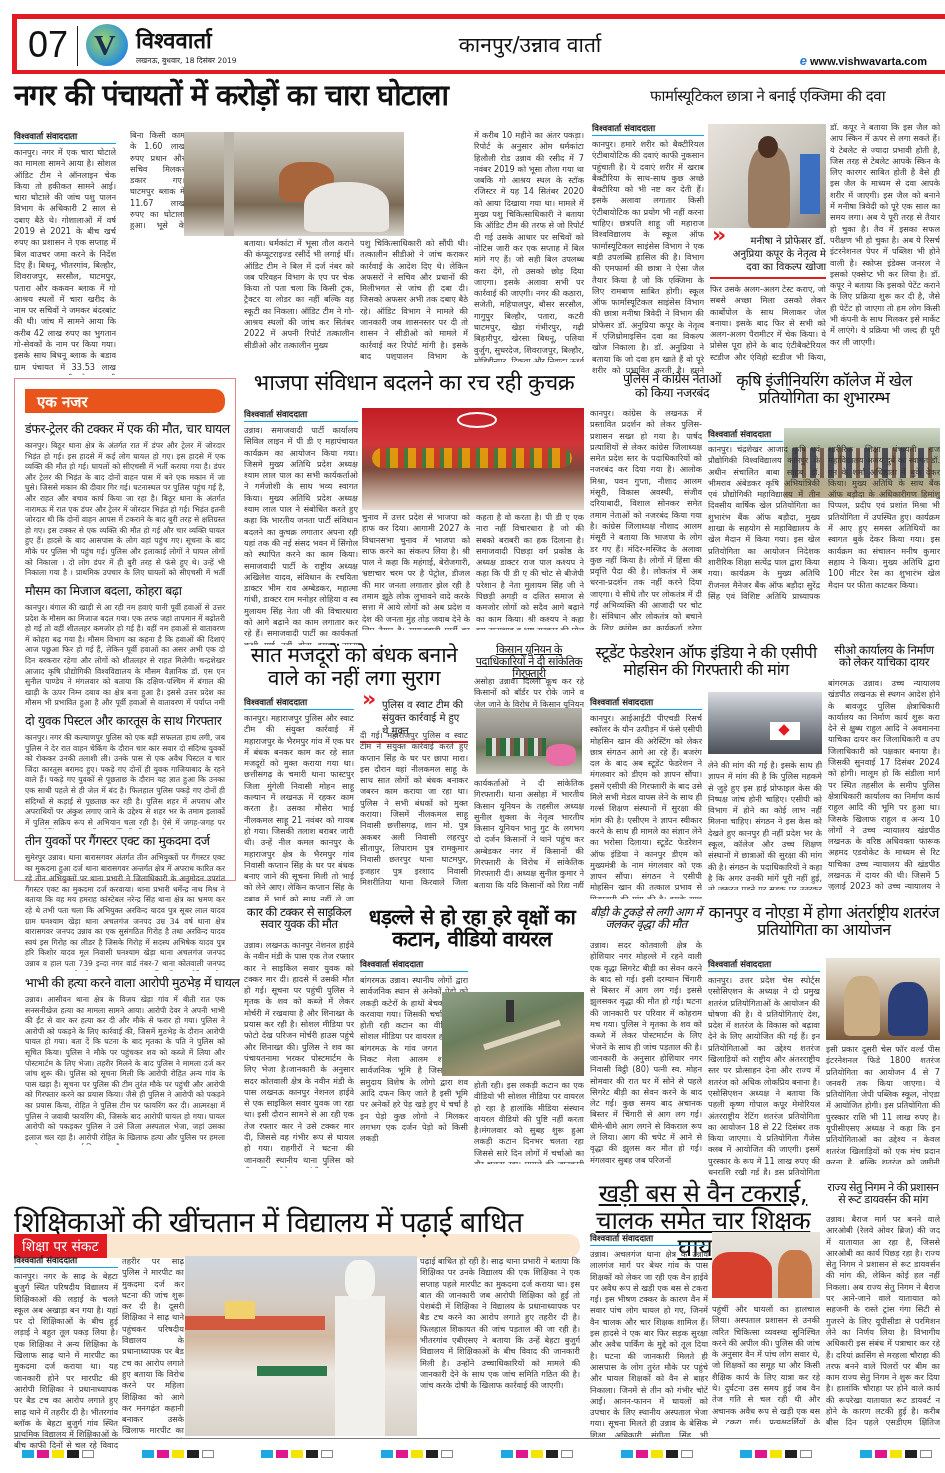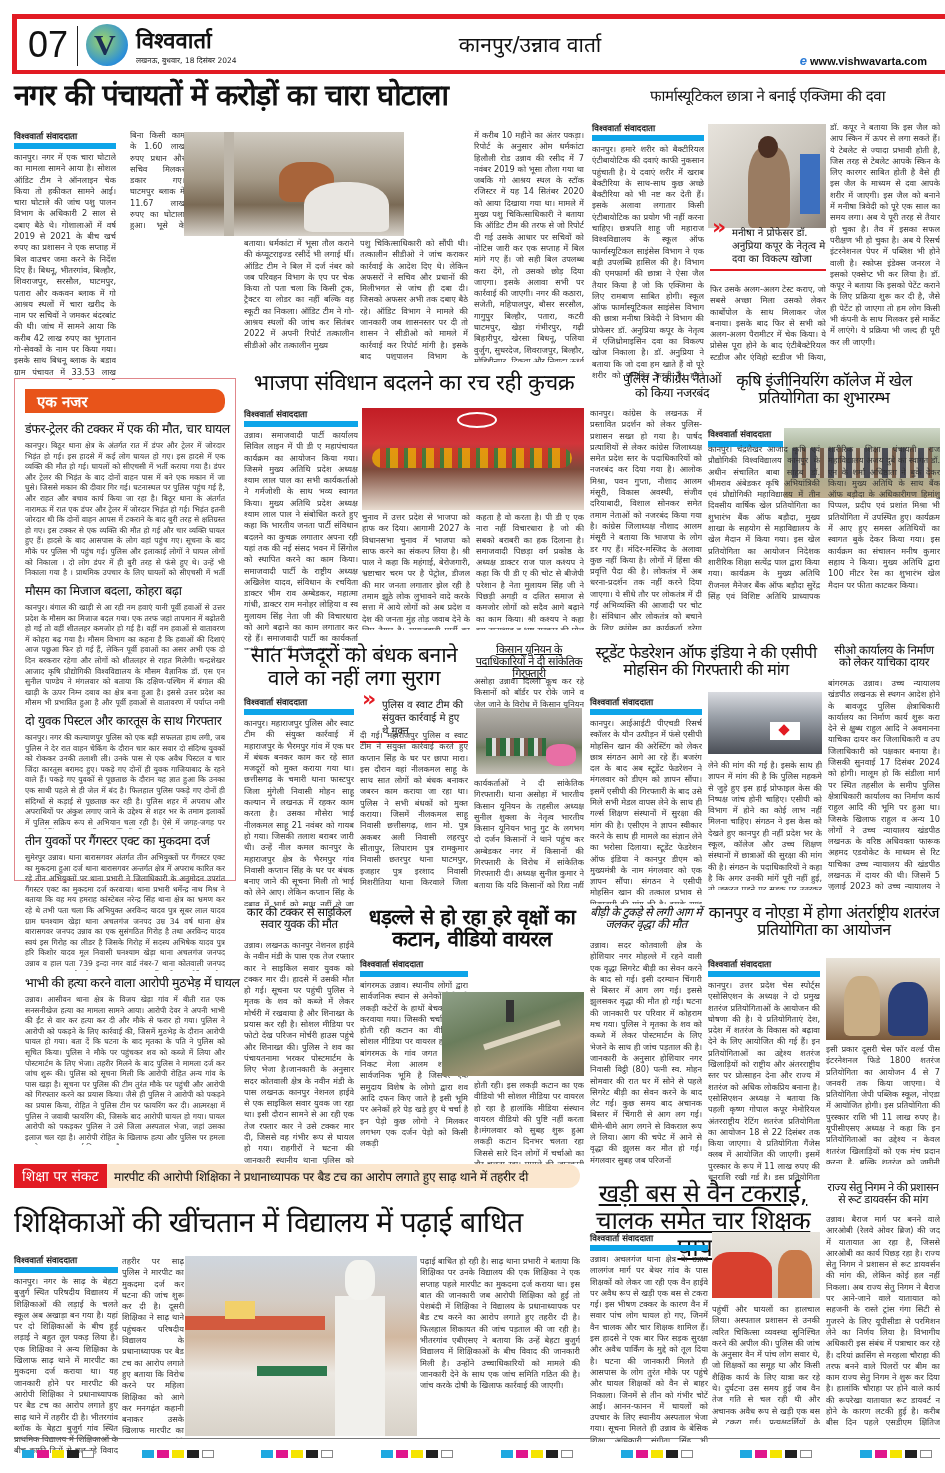--- a/index.html
+++ b/index.html
@@ -1,19 +1,19 @@
 <!DOCTYPE html>
 <html><head>
 <meta charset="utf-8">
 <style>
   * { box-sizing: border-box; margin: 0; padding: 0; }
   body { width: 945px; height: 1473px; background: #fff; font-family: "Liberation Serif", serif; color: #111; overflow: hidden; position: relative; }
   .abs { position: absolute; }
   .txt { font-family: "DejaVu Sans", sans-serif; font-size: 8.2px; line-height: 11.3px; color: #333; text-align: justify; overflow: hidden; }
-  .byline { font-family: "DejaVu Sans", sans-serif; font-size: 8.5px; font-weight: bold; color: #222; border-bottom: 6px solid #0ea5e9; padding-bottom: 2px; margin-bottom: 3px; }
+  .byline { font-family: "DejaVu Sans", sans-serif; font-size: 8.5px; font-weight: bold; color: #222; border-bottom: 1px solid #0ea5e9; padding-bottom: 2px; margin-bottom: 3px; }
   .hl { font-family: "DejaVu Sans", sans-serif; color: #111; text-align: center; line-height: 1.08; letter-spacing: -0.5px; }
   .photo { overflow: hidden; }
   
   #masthead-frame { left: 12px; top: 14px; width: 933px; height: 60px; border-left: 5px solid #e21b23; border-top: 5px solid #e21b23; border-bottom: 4px solid #e21b23; }
   #masthead-frame::after { content: ""; position: absolute; }
   .page-num { left: 28px; top: 24px; font-family: "Liberation Sans", sans-serif; font-size: 36px; color: #111; }
   .vsep { left: 77px; top: 26px; width: 1px; height: 40px; background: #222; }
   .logo { left: 86px; top: 24px; width: 42px; height: 42px; border-radius: 50%; background: radial-gradient(circle at 40% 40%, #9fd56a, #2b8fd8 70%, #1c5fa6); }
   .logo span { position: absolute; left: 8px; top: 4px; font-family: "Liberation Serif", serif; font-weight: bold; font-size: 30px; color: #1b2f55; }
   .brand { left: 136px; top: 24px; font-family: "DejaVu Sans", sans-serif; font-weight: bold; font-size: 22px; color: #111; }
@@ -21,40 +21,40 @@
   .section-title { left: 380px; top: 30px; width: 300px; text-align: center; font-family: "DejaVu Sans", sans-serif; font-size: 21px; color: #111; }
   .site { right: 18px; top: 53px; font-family: "Liberation Sans", sans-serif; font-weight: bold; font-size: 11px; color: #111; }
   .site .e { color: #2a7ad6; font-size: 13px; margin-right: 3px; font-style: italic; }
   
   #eknazar { left: 14px; top: 378px; width: 222px; height: 503px; border: 1.5px solid #e0878b; }
   .ek-tab { position: absolute; left: 10px; top: 10px; width: 200px; height: 24px; background: #e8541a; border-radius: 0 10px 10px 0; }
   .ek-tab span { color: #fff; font-family: "DejaVu Sans", sans-serif; font-weight: bold; font-size: 15px; position: absolute; left: 12px; top: 2px; }
   .ek-item h3 { font-family: "DejaVu Sans", sans-serif; font-size: 12.4px; font-weight: normal; color: #111; margin: 3px 0 4px 0; letter-spacing: -0.4px; white-space: nowrap; }
   .ek-item p { font-family: "DejaVu Sans", sans-serif; font-size: 7.6px; line-height: 10.6px; color: #333; text-align: justify; }
   
-  .kicker { left: 14px; top: 1164px; width: 566px; height: 24px; background: #fbe7cf; border-radius: 0 12px 12px 0; }
+  .kicker { left: 14px; top: 1234px; width: 566px; height: 24px; background: #fbe7cf; border-radius: 0 12px 12px 0; }
   .kicker .tag { position: absolute; left: 0; top: 0; height: 24px; padding: 2px 8px; background: #e21b23; color: #fff; font-family: "DejaVu Sans", sans-serif; font-size: 14px; }
   .kicker .sub { position: absolute; left: 100px; top: 4px; font-family: "DejaVu Sans", sans-serif; font-size: 12px; color: #111; white-space: nowrap; letter-spacing: -0.3px; }
   .pull { font-family: "DejaVu Sans", sans-serif; font-size: 11px; line-height: 15px; color: #111; border-bottom: 2px solid #e21b23; padding: 2px 0 4px 22px; position: relative; }
   .pull::before { content: "»"; position: absolute; left: 2px; top: -4px; color: #e21b23; font-size: 22px; font-weight: bold; }
   .colorbar { display: flex; gap: 3px; align-items: center; }
   .colorbar i { display: block; width: 12px; height: 8px; }
   .rule { height: 1px; background: #777; }
 </style>
 </head>
 <body>
 
 <div class="abs" id="masthead-frame"></div>
 <div class="abs page-num">07</div>
 <div class="abs vsep"></div>
 <div class="abs logo">
     <span>V</span>
   </div>
 <div class="abs brand">विश्ववार्ता</div>
-<div class="abs dateline">लखनऊ,   बुधवार, 18 दिसंबर 2024</div>
+<div class="abs dateline">लखनऊ,   बुधवार, 18 दिसंबर 2019</div>
 <div class="abs section-title">कानपुर/उन्नाव वार्ता</div>
 <div class="abs site"><span class="e">e</span><span>www.vishwavarta.com</span></div>
 
 <div class="abs hl" style="left:14px;top:80px;width:455px;font-size:29px;font-weight:bold;text-align:left;white-space:nowrap;letter-spacing:-1px;">नगर की पंचायतों में करोड़ों का चारा घोटाला</div>
 <div class="abs" style="left:14px;top:130px;width:102px;">
   <div class="byline">विश्ववार्ता संवाददाता</div>
   <div class="txt" style="height:228px;">कानपुर। नगर में एक चारा घोटाले का मामला सामने आया है। सोशल ऑडिट टीम ने ऑनलाइन चेक किया तो हकीकत सामने आई। चारा घोटाले की जांच पशु पालन विभाग के अधिकारी 2 साल से दबाए बैठे थे। गोशालाओं में वर्ष 2019 से 2021 के बीच खर्च रुपए का प्रशासन ने एक सप्ताह में बिल वाउचर जमा करने के निर्देश दिए हैं। बिधनू, भीतरगांव, बिल्हौर, शिवराजपुर, सरसौल, घाटमपुर, पतारा और ककवन ब्लाक में गो आश्रय स्थलों में चारा खरीद के नाम पर सचिवों ने जमकर बंदरबांट की थी। जांच में सामने आया कि करीब 42 लाख रुपए का भुगतान गो-सेवकों के नाम पर किया गया। इसके साथ बिधनू ब्लाक के बडाव ग्राम पंचायत में 33.53 लाख रुपए का भूसा, चूनी, चोकर व चरी खरीद के नाम पर किया गया। यही नहीं</div>
 </div>
 <div class="abs txt" style="left:130px;top:130px;width:55px;height:100px;">बिना किसी काम के 1.60 लाख रुपए प्रधान और सचिव मिलकर डकार गए। घाटमपुर ब्लाक में 11.67 लाख रुपए का घोटाला हुआ। भूसे के भंडार के लिए धर्मकांटे की फर्जी रसीद लगाकर कंपनी को 4.90 लाख रुपए भुगतान दिखा दिया गया। टिकवापुर के गोआश्रय में 3.36 लाख रुपए का गबन किया गया। इसी तरह सजेती में 80 हजार रुपए का फर्जीवाड़ा हुआ। ऑडिट टीम की जांच में 19 गो-आश्रय स्थलों में फर्जीवाड़ा सामने आया। स्कूटी पर एक बार में लादकर 121 कुंतल भूसा सरसौल के रामपुर के गोआश्रय स्थल पहुंचा दिया गया था। इसमें करीब 69,945 रुपए खर्च होना भी</div>
 <div class="abs photo" style="left:184px;top:132px;width:220px;height:104px;background:linear-gradient(180deg,#cfcac0 0%,#a49987 45%,#7a6a55 70%,#d8d3cb 100%);">
@@ -71,21 +71,21 @@
 <div class="abs hl" style="left:595px;top:88px;width:345px;font-size:15px;white-space:nowrap;">फार्मास्यूटिकल छात्रा ने बनाई एक्जिमा की दवा</div>
 <div class="abs" style="left:592px;top:122px;width:112px;">
   <div class="byline">विश्ववार्ता संवाददाता</div>
   <div class="txt" style="height:236px;">कानपुर। हमारे शरीर को बैक्टीरियल एंटीबायोटिक की दवाएं काफी नुकसान पहुंचाती है। ये दवाएं शरीर में खराब बैक्टीरिया के साथ-साथ कुछ अच्छे बैक्टीरिया को भी नष्ट कर देती हैं। इसके अलावा लगातार किसी एंटीबायोटिक का प्रयोग भी नहीं करना चाहिए। छत्रपति शाहू जी महाराज विश्वविद्यालय के स्कूल ऑफ फार्मास्यूटिकल साइंसेस विभाग ने एक बड़ी उपलब्धि हासिल की है। विभाग की एमफार्मा की छात्रा ने ऐसा जैल तैयार किया है जो कि एक्जिमा के लिए रामबाण साबित होगी। स्कूल ऑफ फार्मास्यूटिकल साइंसेस विभाग की छात्रा मनीषा त्रिवेदी ने विभाग की प्रोफेसर डॉ. अनुप्रिया कपूर के नेतृत्व में एजिथ्रोमाइसिन दवा का विकल्प खोज निकाला है। डॉ. अनुप्रिया ने बताया कि जो दवा हम खाते हैं वो पूरे शरीर को प्रभावित करती है। हमने एजिथ्रोमाइसिन लिया। इसके बाद उसमें नियोजेम का फार्मूला डेवलप किया।</div>
 </div>
 <div class="abs photo" style="left:708px;top:124px;width:118px;height:104px;background:linear-gradient(135deg,#e7e3dc,#c8c3ba 60%,#8a8076);">
   <div style="position:absolute;left:40px;top:22px;width:42px;height:82px;background:#9a7c62;border-radius:40% 40% 10% 10%;"></div>
   <div style="position:absolute;left:50px;top:12px;width:20px;height:22px;background:#4a2e22;border-radius:50%;"></div>
   <div style="position:absolute;right:6px;top:30px;width:20px;height:60px;background:#3c6fbf;"></div>
 </div>
-<div class="abs" style="left:710px;top:224px;width:116px;">
+<div class="abs" style="left:710px;top:232px;width:116px;text-align:right;">
   <div class="pull" style="font-size:10px;line-height:13px;">मनीषा ने प्रोफेसर डॉ. अनुप्रिया कपूर के नेतृत्व मे दवा का विकल्प खोजा</div>
 </div>
 <div class="abs txt" style="left:710px;top:284px;width:116px;height:78px;">फिर उसके अलग-अलग टेस्ट कराए, जो सबसे अच्छा मिला उसको लेकर कार्बोपोल के साथ मिलाकर जेल बनाया। इसके बाद फिर से सभी को अलग-अलग पैरामीटर में चेक किया। ये प्रोसेस पूरा होने के बाद एंटीबैक्टेरियल स्टडीज और एंविहो स्टडीज भी किया, जो काफी कारगर साबित हुआ है।</div>
 <div class="abs txt" style="left:830px;top:122px;width:110px;height:240px;">डॉ. कपूर ने बताया कि इस जैल को आप स्किन में ऊपर से लगा सकते हैं। ये टेबलेट से ज्यादा प्रभावी होती है, जिस तरह से टेबलेट आपके स्किन के लिए कारगर साबित होती है वैसे ही इस जैल के माध्यम से दवा आपके शरीर में जाएगी। इस जैल को बनाने में मनीषा त्रिवेदी को पूरे एक साल का समय लगा। अब ये पूरी तरह से तैयार हो चुका है। तैव में इसका सफल परीक्षण भी हो चुका है। अब ये रिसर्च इंटरनेशनल पेपर में पब्लिश भी होने वाली है। स्कोप्स इंडेक्स जनरल ने इसको एक्सेप्ट भी कर लिया है। डॉ. कपूर ने बताया कि इसको पेटेंट कराने के लिए प्रक्रिया शुरू कर दी है, जैसे ही पेटेंट हो जाएगा तो हम लोग किसी भी कंपनी के साथ मिलकर इसे मार्केट में लाएंगे। ये प्रक्रिया भी जल्द ही पूरी कर ली जाएगी।</div>
 
 <div class="abs" id="eknazar">
   <div class="ek-tab">
       <span>एक नजर</span>
     </div>
   <div style="position:absolute;left:10px;top:38px;width:200px;">
@@ -194,21 +194,20 @@
   <div class="txt" style="height:200px;">कानपुर। उत्तर प्रदेश चेस स्पोर्ट्स एसोसिएशन के अध्यक्ष ने दो प्रमुख शतरंज प्रतियोगिताओं के आयोजन की घोषणा की है। ये प्रतियोगिताएं देश, प्रदेश में शतरंज के विकास को बढ़ावा देने के लिए आयोजित की गई हैं। इन प्रतियोगिताओं का उद्देश्य शतरंज खिलाड़ियों को राष्ट्रीय और अंतरराष्ट्रीय स्तर पर प्रोत्साहन देना और राज्य में शतरंज को अधिक लोकप्रिय बनाना है। एसोसिएशन अध्यक्ष ने बताया कि पहली कृष्ण गोपाल कपूर मेमोरियल अंतरराष्ट्रीय रेटिंग शतरंज प्रतियोगिता का आयोजन 18 से 22 दिसंबर तक किया जाएगा। ये प्रतियोगिता गैंजेस क्लब में आयोजित की जाएगी। इसमें पुरस्कार के रूप में 11 लाख रुपए की धनराशि रखी गई है। इस प्रतियोगिता का फॉर्मेट क्लासिकल 90+30 टाइम कंट्रोल है।</div>
 </div>
 <div class="abs photo" style="left:826px;top:958px;width:114px;height:82px;background:linear-gradient(180deg,#e9e4da 0%,#c9b7a0 40%,#7a5a3c 100%);">
   <div style="position:absolute;left:18px;top:18px;width:36px;height:60px;background:#c9ae86;border-radius:40% 40% 6px 6px;"></div>
   <div style="position:absolute;left:62px;top:24px;width:40px;height:54px;background:#2a3f7a;border-radius:40% 40% 6px 6px;"></div>
 </div>
 <div class="abs txt" style="left:826px;top:1044px;width:114px;height:120px;">इसी प्रकार दूसरी चेस फॉर वर्ल्ड पीस इंटरनेशनल फिडे 1800 शतरंज प्रतियोगिता का आयोजन 4 से 7 जनवरी तक किया जाएगा। ये प्रतियोगिता जेपी पब्लिक स्कूल, नोएडा में आयोजित होगी। इस प्रतियोगिता की पुरस्कार राशि भी 11 लाख रुपए है। यूपीसीएसए अध्यक्ष ने कहा कि इन प्रतियोगिताओं का उद्देश्य न केवल शतरंज खिलाड़ियों को एक मंच प्रदान करना है, बल्कि शतरंज को जमीनी स्तर पर और अधिक लोकप्रिय बनाना भी है।</div>
 
 <div class="abs kicker">
   <span class="tag">शिक्षा पर संकट</span>
-  <span class="sub">मारपीट की आरोपी शिक्षिका ने प्रधानाध्यापक पर बैड टच का आरोप लगाते हुए साढ़ थाने में तहरीर दी</span>
 </div>
 <div class="abs hl" style="left:14px;top:1208px;width:570px;font-size:28.5px;text-align:left;white-space:nowrap;letter-spacing:-0.8px;">शिक्षिकाओं की खींचतान में विद्यालय में पढ़ाई बाधित</div>
 <div class="abs" style="left:14px;top:1254px;width:104px;">
   <div class="byline">विश्ववार्ता संवाददाता</div>
   <div class="txt" style="height:180px;">कानपुर। नगर के साढ़ के बेहटा बुजुर्ग स्थित परिषदीय विद्यालय में शिक्षिकाओं की लड़ाई के चलते स्कूल अब अखाड़ा बन गया है। यहां पर दो शिक्षिकाओं के बीच हुई लड़ाई ने बहुत तूल पकड़ लिया है। एक शिक्षिका ने अन्य शिक्षिका के खिलाफ साढ़ थाने में मारपीट का मुकदमा दर्ज कराया था। यह जानकारी होने पर मारपीट की आरोपी शिक्षिका ने प्रधानाध्यापक पर बैड टच का आरोप लगाते हुए साढ़ थाने में तहरीर दी है। भीतरगांव ब्लॉक के बेहटा बुजुर्ग गांव स्थित प्राथमिक विद्यालय में शिक्षिकाओं के बीच काफी दिनों से चल रहे विवाद ने तूल पकड़ लिया है। एक हफ्ते पहले परिषदीय विद्यालय की एक शिक्षिका को</div>
 </div>
 <div class="abs txt" style="left:122px;top:1256px;width:62px;height:182px;">तहरीर पर साढ़ पुलिस ने मारपीट का मुकदमा दर्ज कर घटना की जांच शुरू कर दी है। दूसरी शिक्षिका ने साढ़ थाने पहुंचकर परिषदीय विद्यालय के प्रधानाध्यापक पर बैड टच का आरोप लगाते हुए बताया कि विरोध करने पर महिला शिक्षिका को आगे कर मनगढ़ंत कहानी बनाकर उसके खिलाफ मारपीट का झूठा मुकदमा बीते दिनों साढ़ थाने में दर्ज कराया गया है। शिक्षिकाओं के खींचतान के चलते परिषदीय विद्यालय में</div>
 <div class="abs photo" style="left:185px;top:1256px;width:232px;height:180px;background:linear-gradient(180deg,#cfd6de 0%,#d4ccc4 25%,#d2b8a0 45%,#ece8e2 65%,#d8d2c8 100%);">
   <div style="position:absolute;left:0;top:60px;width:140px;height:14px;background:#d35a3e;"></div>
   <div style="position:absolute;left:40px;top:45px;width:30px;height:18px;background:#f2d06a;"></div>

